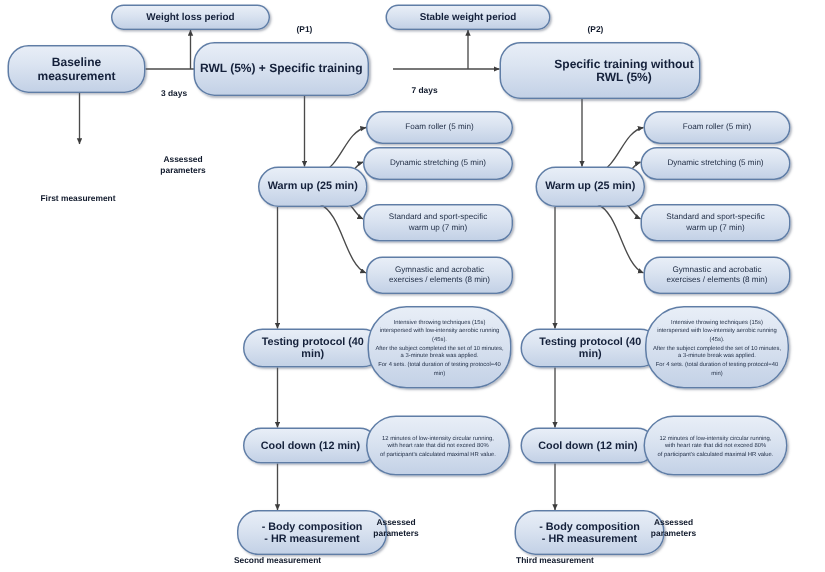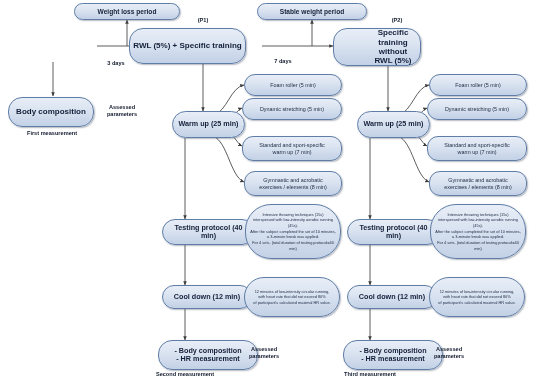--- a/index.html
+++ b/index.html
@@ -140,26 +140,26 @@
     <span>Weight loss period</span>
   </div>
 
   <div class="node n-pill" style="left:257px;top:3px;width:110px;height:17px;">
     <span>Stable weight  period</span>
   </div>
 
   <div class="cap" style="left:186px;top:17px;width:34px;">(P1)</div>
   <div class="cap" style="left:380px;top:17px;width:34px;">(P2)</div>
 
+  <div class="node n-main" style="left:5px;top:30px;width:92px;height:32px;">
+    <span>Baseline measurement</span>
+  </div>
 
   <div class="cap" style="left:96px;top:60px;width:40px;">3 days</div>
 
-  <div class="node n-main" style="left:8px;top:97px;width:86px;height:30px;">
-    <span>Body composition</span>
-  </div>
 
   <div class="cap" style="left:94px;top:104px;width:56px;">Assessed
 parameters</div>
 
   <div class="cap" style="left:8px;top:130px;width:88px;">First measurement</div>
 
   <div class="node n-main" style="left:129px;top:28px;width:117px;height:36px;justify-content:center;">
     <span>RWL (5%) + Specific training</span>
   </div>
 
@@ -209,21 +209,21 @@
   <div class="node n-main small" style="left:135px;top:340px;width:100px;height:30px;white-space:pre-line;">
     <span style="white-space:pre-line;">- Body composition
 - HR measurement</span>
   </div>
 
   <div class="cap" style="left:236px;top:346px;width:56px;">Assessed
 parameters</div>
 
   <div class="cap" style="left:134px;top:371px;width:102px;">Second measurement</div>
 
-  <div class="node n-main" style="left:333px;top:28px;width:88px;height:38px;white-space:pre-line;padding-left:32px;">
+  <div class="node n-main" style="left:333px;top:28px;width:134px;height:38px;white-space:pre-line;padding-left:32px;">
     <span style="white-space:pre-line;">Specific training without
 RWL (5%)</span>
   </div>
 
   <div class="node n-main small" style="left:334px;top:111px;width:73px;height:27px;">
     <span>Warm up (25 min)</span>
   </div>
 
   <div class="node n-leaf" style="left:429px;top:74px;width:98px;height:22px;">
     <span>Foam roller (5 min)</span>

